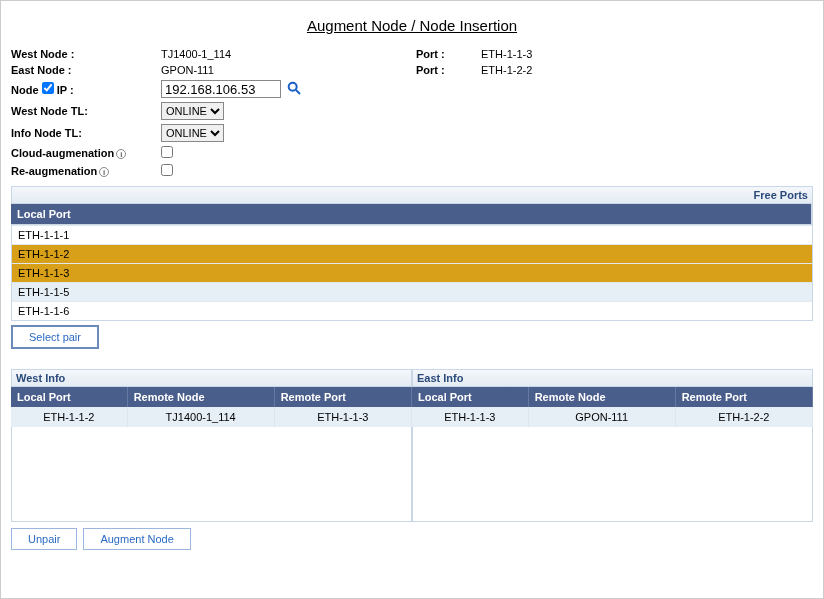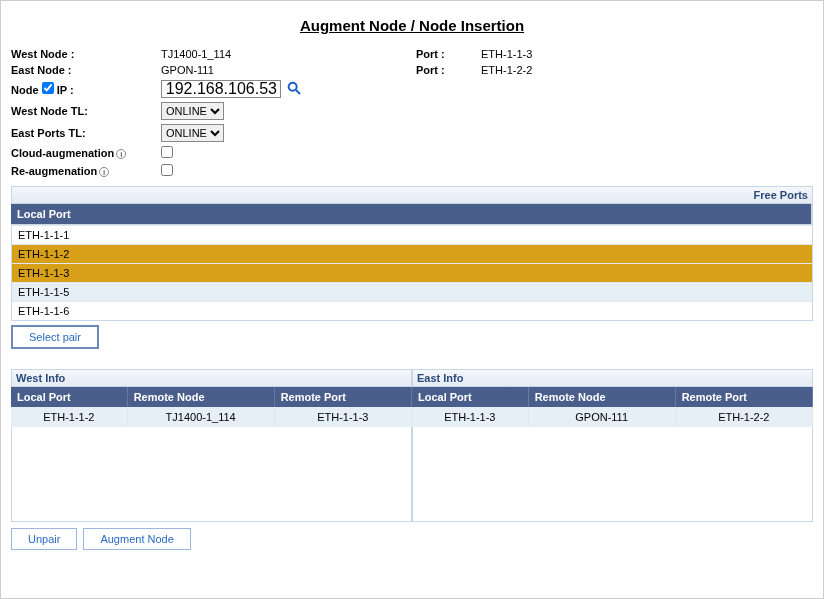--- a/index.html
+++ b/index.html
@@ -1,22 +1,22 @@
 <!DOCTYPE html>
 <html><head>
 <meta charset="utf-8">
 <style>
   * { box-sizing: border-box; margin: 0; padding: 0; }
   body { font-family: Arial, sans-serif; font-size: 11px; color: #000; background: #fff; }
   .frame { border: 1px solid #ccc; width: 824px; height: 599px; padding: 8px 10px; position: relative; }
-  .title { text-align: center; font-size: 15px; font-weight: bold; text-decoration: underline; margin: 8px 0 14px; }
+  .title { text-align: center; font-size: 15px; font-weight: normal; text-decoration: underline; margin: 8px 0 14px; }
   .form-grid { display: grid; grid-template-columns: 150px 125px 130px 65px auto; row-gap: 4px; align-items: center; font-size: 11px; }
   .lbl { font-weight: bold; }
   .val { font-weight: normal; }
-  .ip-input { width: 120px; height: 18px; font-size: 16px; border: 1px solid #888; padding: 1px 3px; text-align: right; }
+  .ip-input { width: 120px; height: 18px; font-size: 13px; border: 1px solid #888; padding: 1px 3px; }
   .search-icon { color: #1a5fc7; width: 16px; height: 16px; cursor: pointer; }
   .sel { height: 18px; font-size: 11px; border: 1px solid #888; background: #f0f0f0; }
   .info-icon { display:inline-block; width:10px; height:10px; border:1px solid #888; border-radius:50%; font-size:8px; line-height:10px; text-align:center; color:#666; margin-left:2px; vertical-align:middle; }
   .section-bar { background: linear-gradient(#f4f7fb,#e4ebf3); color:#2b4a7a; font-weight:bold; font-size:11px; padding:2px 4px; border:1px solid #c9d6e6; margin-top:8px;text-align:right; }
   .tbl-header { background:#4a5e8c; color:#fff; font-weight:bold; font-size:11px; padding:4px 6px; border-right:2px solid #c9d6e6; }
   .port-list { border:1px solid #c9d6e6; }
   .port-row { padding:3px 6px; font-size:11px; border-top:1px solid #e2e8f0; }
   .port-row:nth-child(odd){ background:#fff; }
   .port-row:nth-child(even){ background:#e6eef6; }
   .port-row.sel-row { background:#d8a018; }
@@ -68,21 +68,21 @@
     </div>
     <div></div>
       <div></div>
 
     <div class="lbl">West Node TL:</div>
     <div><select class="sel"><option>ONLINE</option></select></div>
     <div></div>
       <div></div>
       <div></div>
 
-    <div class="lbl">East Ports TL:</div>
+    <div class="lbl">Info Node TL:</div>
     <div><select class="sel"><option>ONLINE</option></select></div>
     <div></div>
       <div></div>
       <div></div>
 
     <div class="lbl">
       <span>Cloud-augmenation</span><span class="info-icon">i</span>
     </div>
     <div><input type="checkbox" class="chk" style=""></div>
     <div></div>

